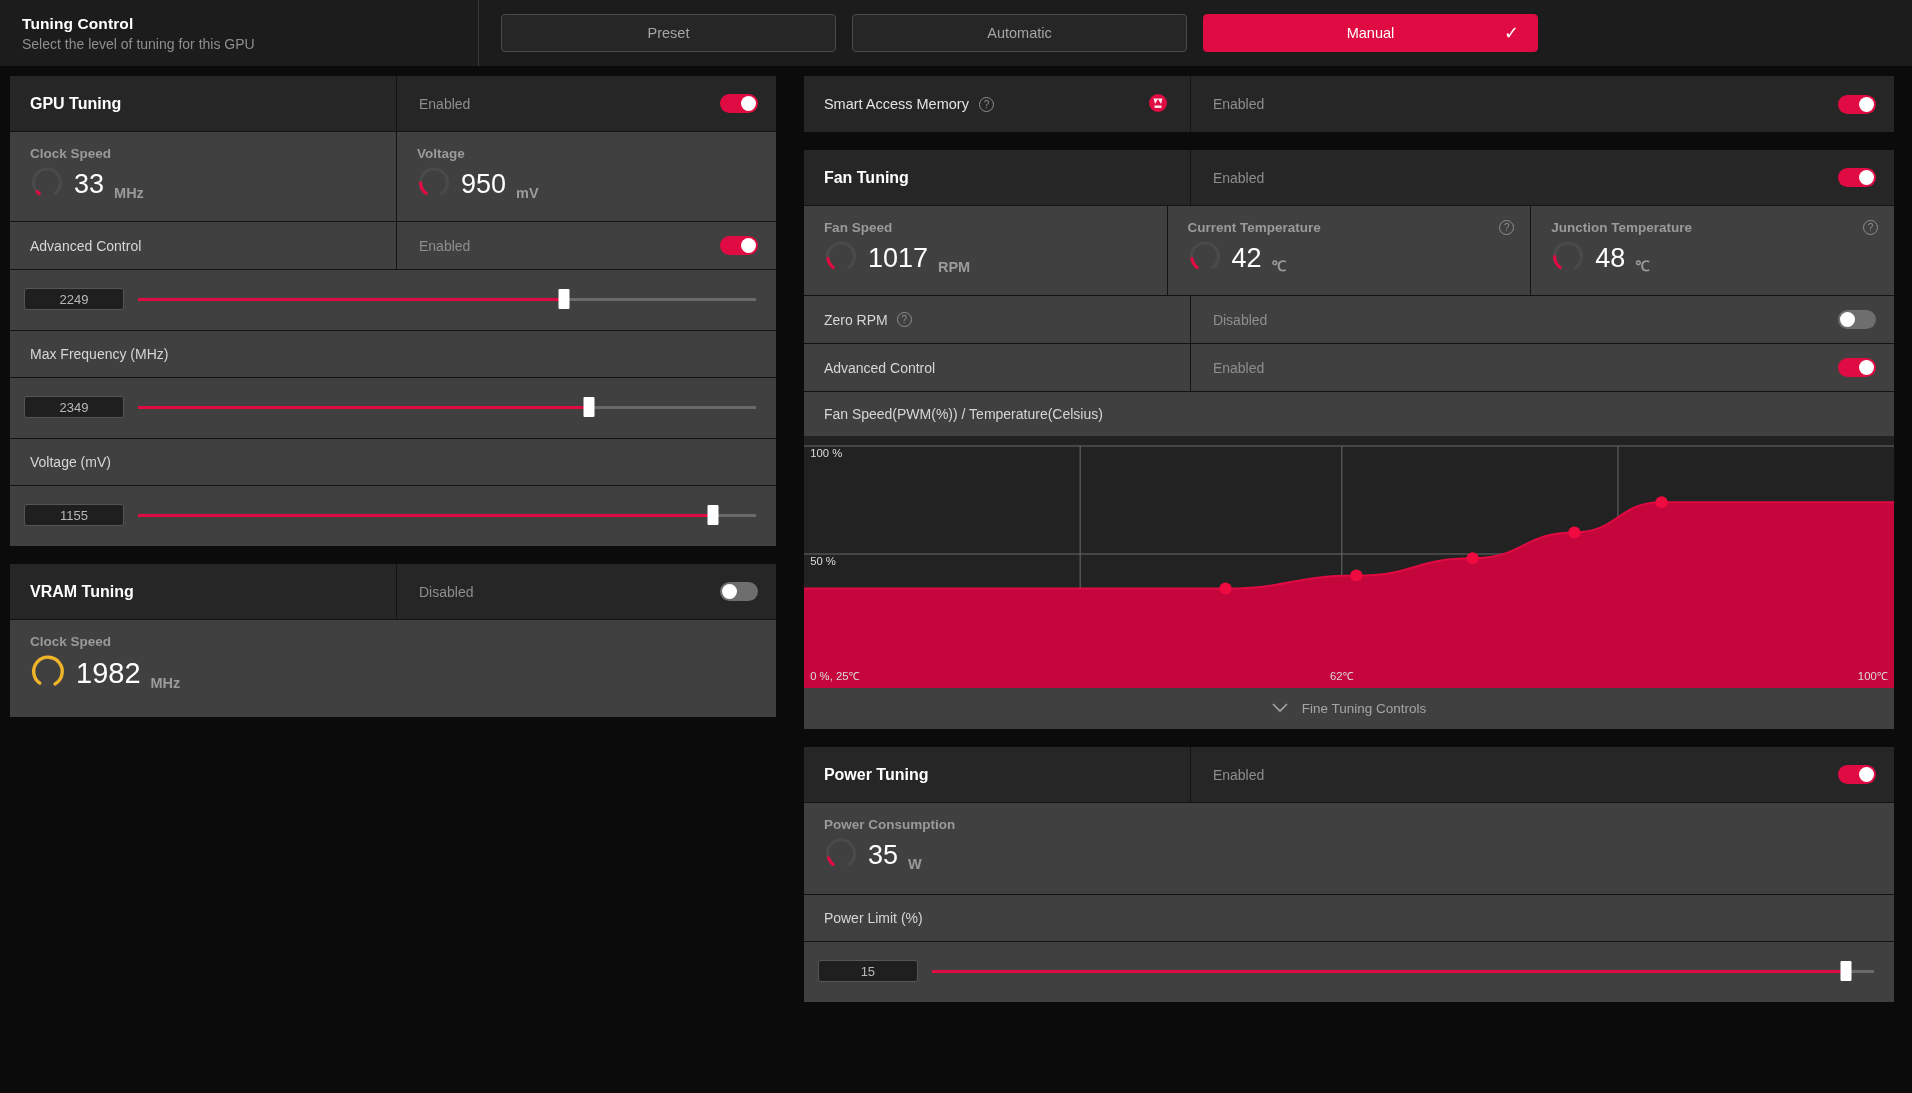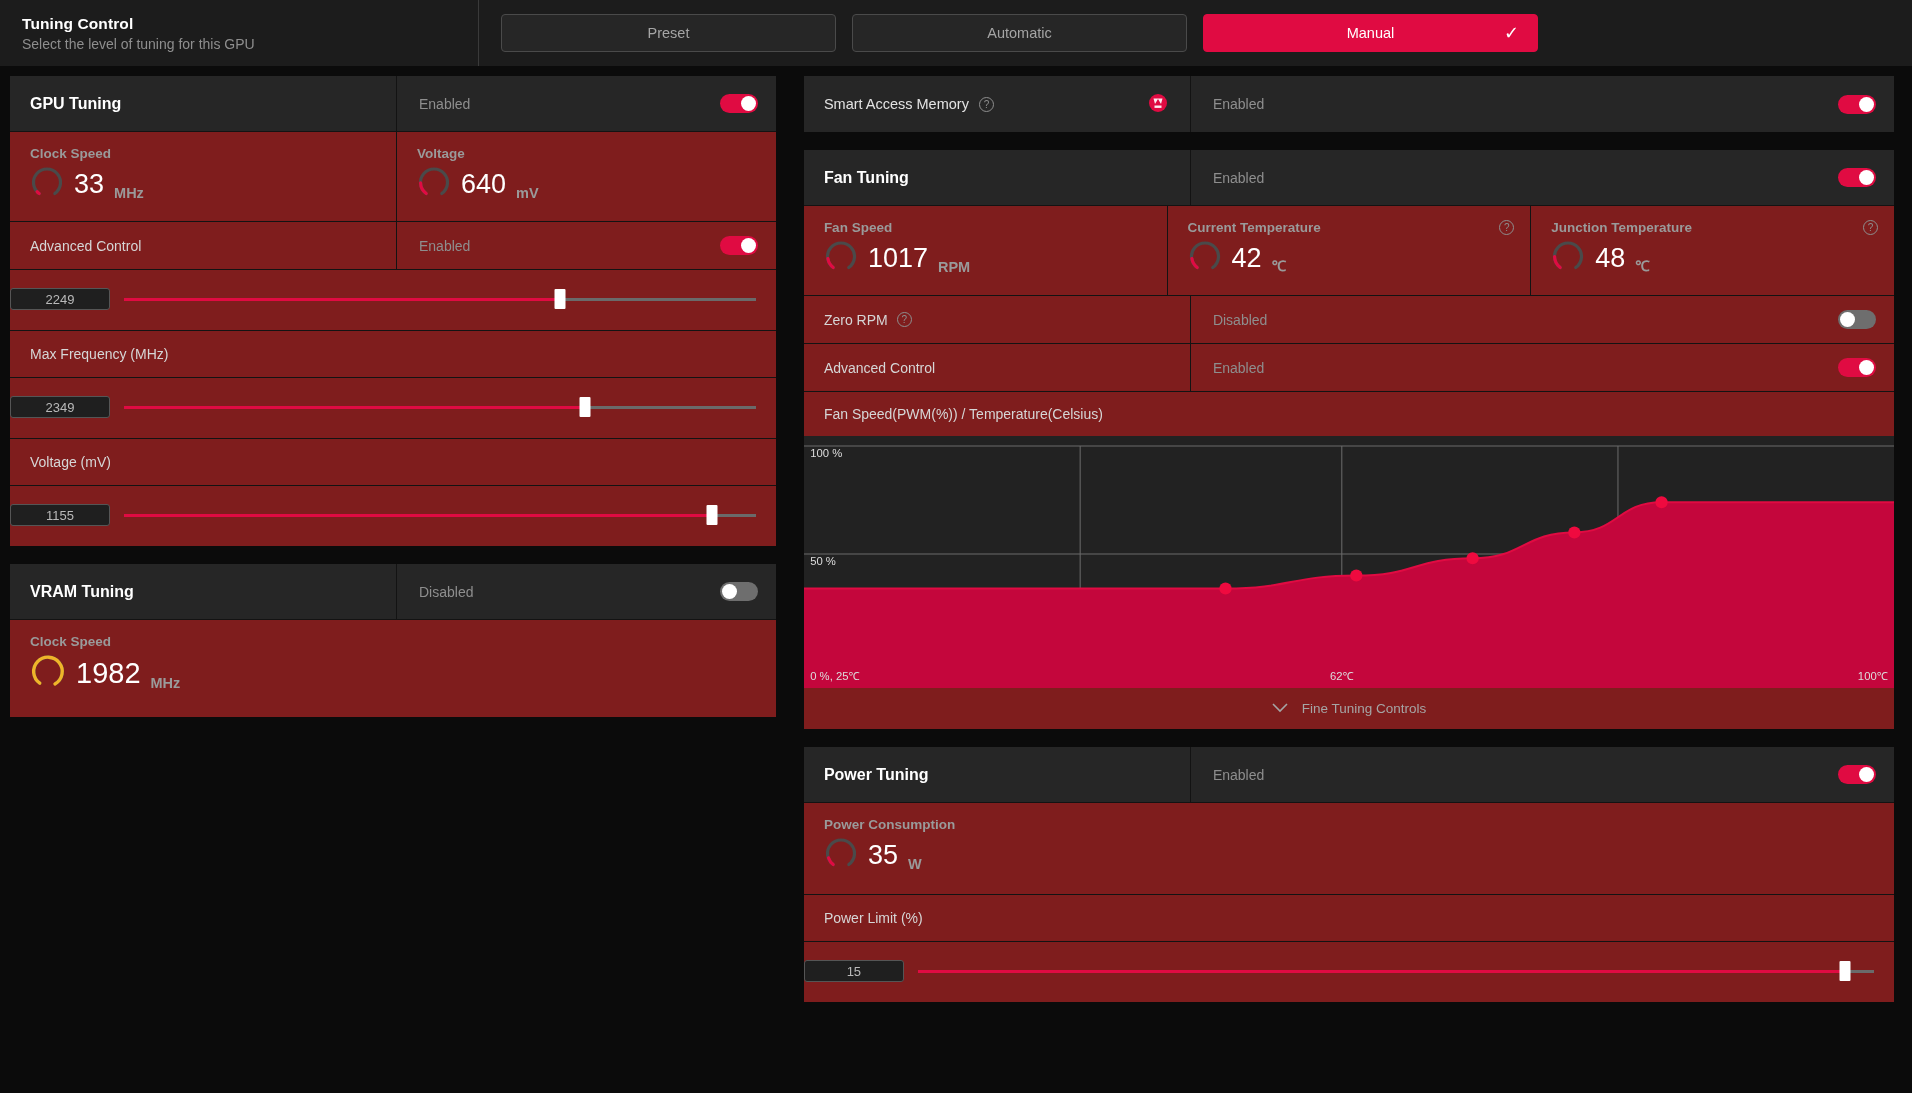--- a/index.html
+++ b/index.html
@@ -36,21 +36,21 @@
   .tc-btn.active .chk {
     position: absolute; right: 18px; font-size: 18px; line-height: 1; color: #fff;
   }
 
   
   .cols { display: flex; gap: 28px; padding: 10px 18px 0 10px; }
   .col-left  { width: 770px; }
   .col-right { width: 1096px; }
 
   
-  .card { background: #7f1d1d; margin-bottom: 14px; }
+  .card { background: #404040; margin-bottom: 14px; }
   .row { display: flex; border-bottom: 1px solid #131313; }
   .row:last-child { border-bottom: none; }
 
   .hdr-left {
     flex: 0 0 386px; padding: 18px 20px;
     background: #262626; display: flex; align-items: center;
   }
   .hdr-title { color: #ffffff; font-size: 16px; font-weight: bold; }
   .hdr-right {
     flex: 1; background: #262626; display: flex; align-items: center;
@@ -83,21 +83,21 @@
   
   .gauge-cell { padding: 14px 20px 18px 20px; }
   .gauge-label { color: #9a9a9a; font-size: 13.5px; font-weight: bold; margin-bottom: 4px; }
   .gauge-row { display: flex; align-items: center; gap: 10px; }
   .gauge { flex: 0 0 auto; }
   .gauge-val { color: #ffffff; font-size: 27px; font-weight: 300; line-height: 1; }
   .gauge-unit { color: #9a9a9a; font-size: 14.5px; font-weight: bold; align-self: flex-end; padding-bottom: 2px; }
 
   
   .slider-title { padding: 15px 20px; color: #d6d6d6; font-size: 14px; border-bottom: 1px solid #131313; }
-  .slider-wrap { display: flex; align-items: center; padding: 18px 20px 20px 0; gap: 14px; }
+  .slider-wrap { display: flex; align-items: center; padding: 18px 20px 20px 14px; gap: 14px; }
   .slider-box {
     width: 100px; height: 22px; border: 1px solid #555; border-radius: 3px;
     background: #1f1f1f; color: #b9b9b9; font-size: 13px;
     display: flex; align-items: center; justify-content: center; cursor: text;
   }
   .track { position: relative; flex: 1; height: 20px; display: flex; align-items: center; cursor: pointer; }
   .track .bg { position: absolute; left: 0; right: 0; height: 3px; background: #6a6a6a; }
   .track .fill { position: absolute; left: 0; height: 3px; background: #e00b42; }
   .track .thumb {
     position: absolute; width: 11px; height: 20px; background: #ffffff;
@@ -190,21 +190,21 @@
           </div>
           <div class="gauge-cell" style="flex:1;border-left:1px solid #131313">
             <div class="gauge-label">Voltage</div>
             <div class="gauge-row">
               <span class="gauge">
                 <svg width="34" height="34" viewBox="0 0 34 34">
                   <path d="M 9.2 28.5 A 13.5 13.5 0 1 1 24.8 28.5" fill="none" stroke="#4a4a4a" stroke-width="3.2" stroke-linecap="round"></path>
                   <path d="M 9.2 28.5 A 13.5 13.5 0 0 1 3.6 17.9" fill="none" stroke="#e00b42" stroke-width="3.2" stroke-linecap="round"></path>
                 </svg>
               </span>
-              <span class="gauge-val">640</span>
+              <span class="gauge-val">950</span>
               <span class="gauge-unit">mV</span>
             </div>
           </div>
         </div>
 
         <div class="row">
           <div class="sub-left">
             <span class="sub-left-label">Advanced Control</span>
           </div>
           <div class="sub-right">

